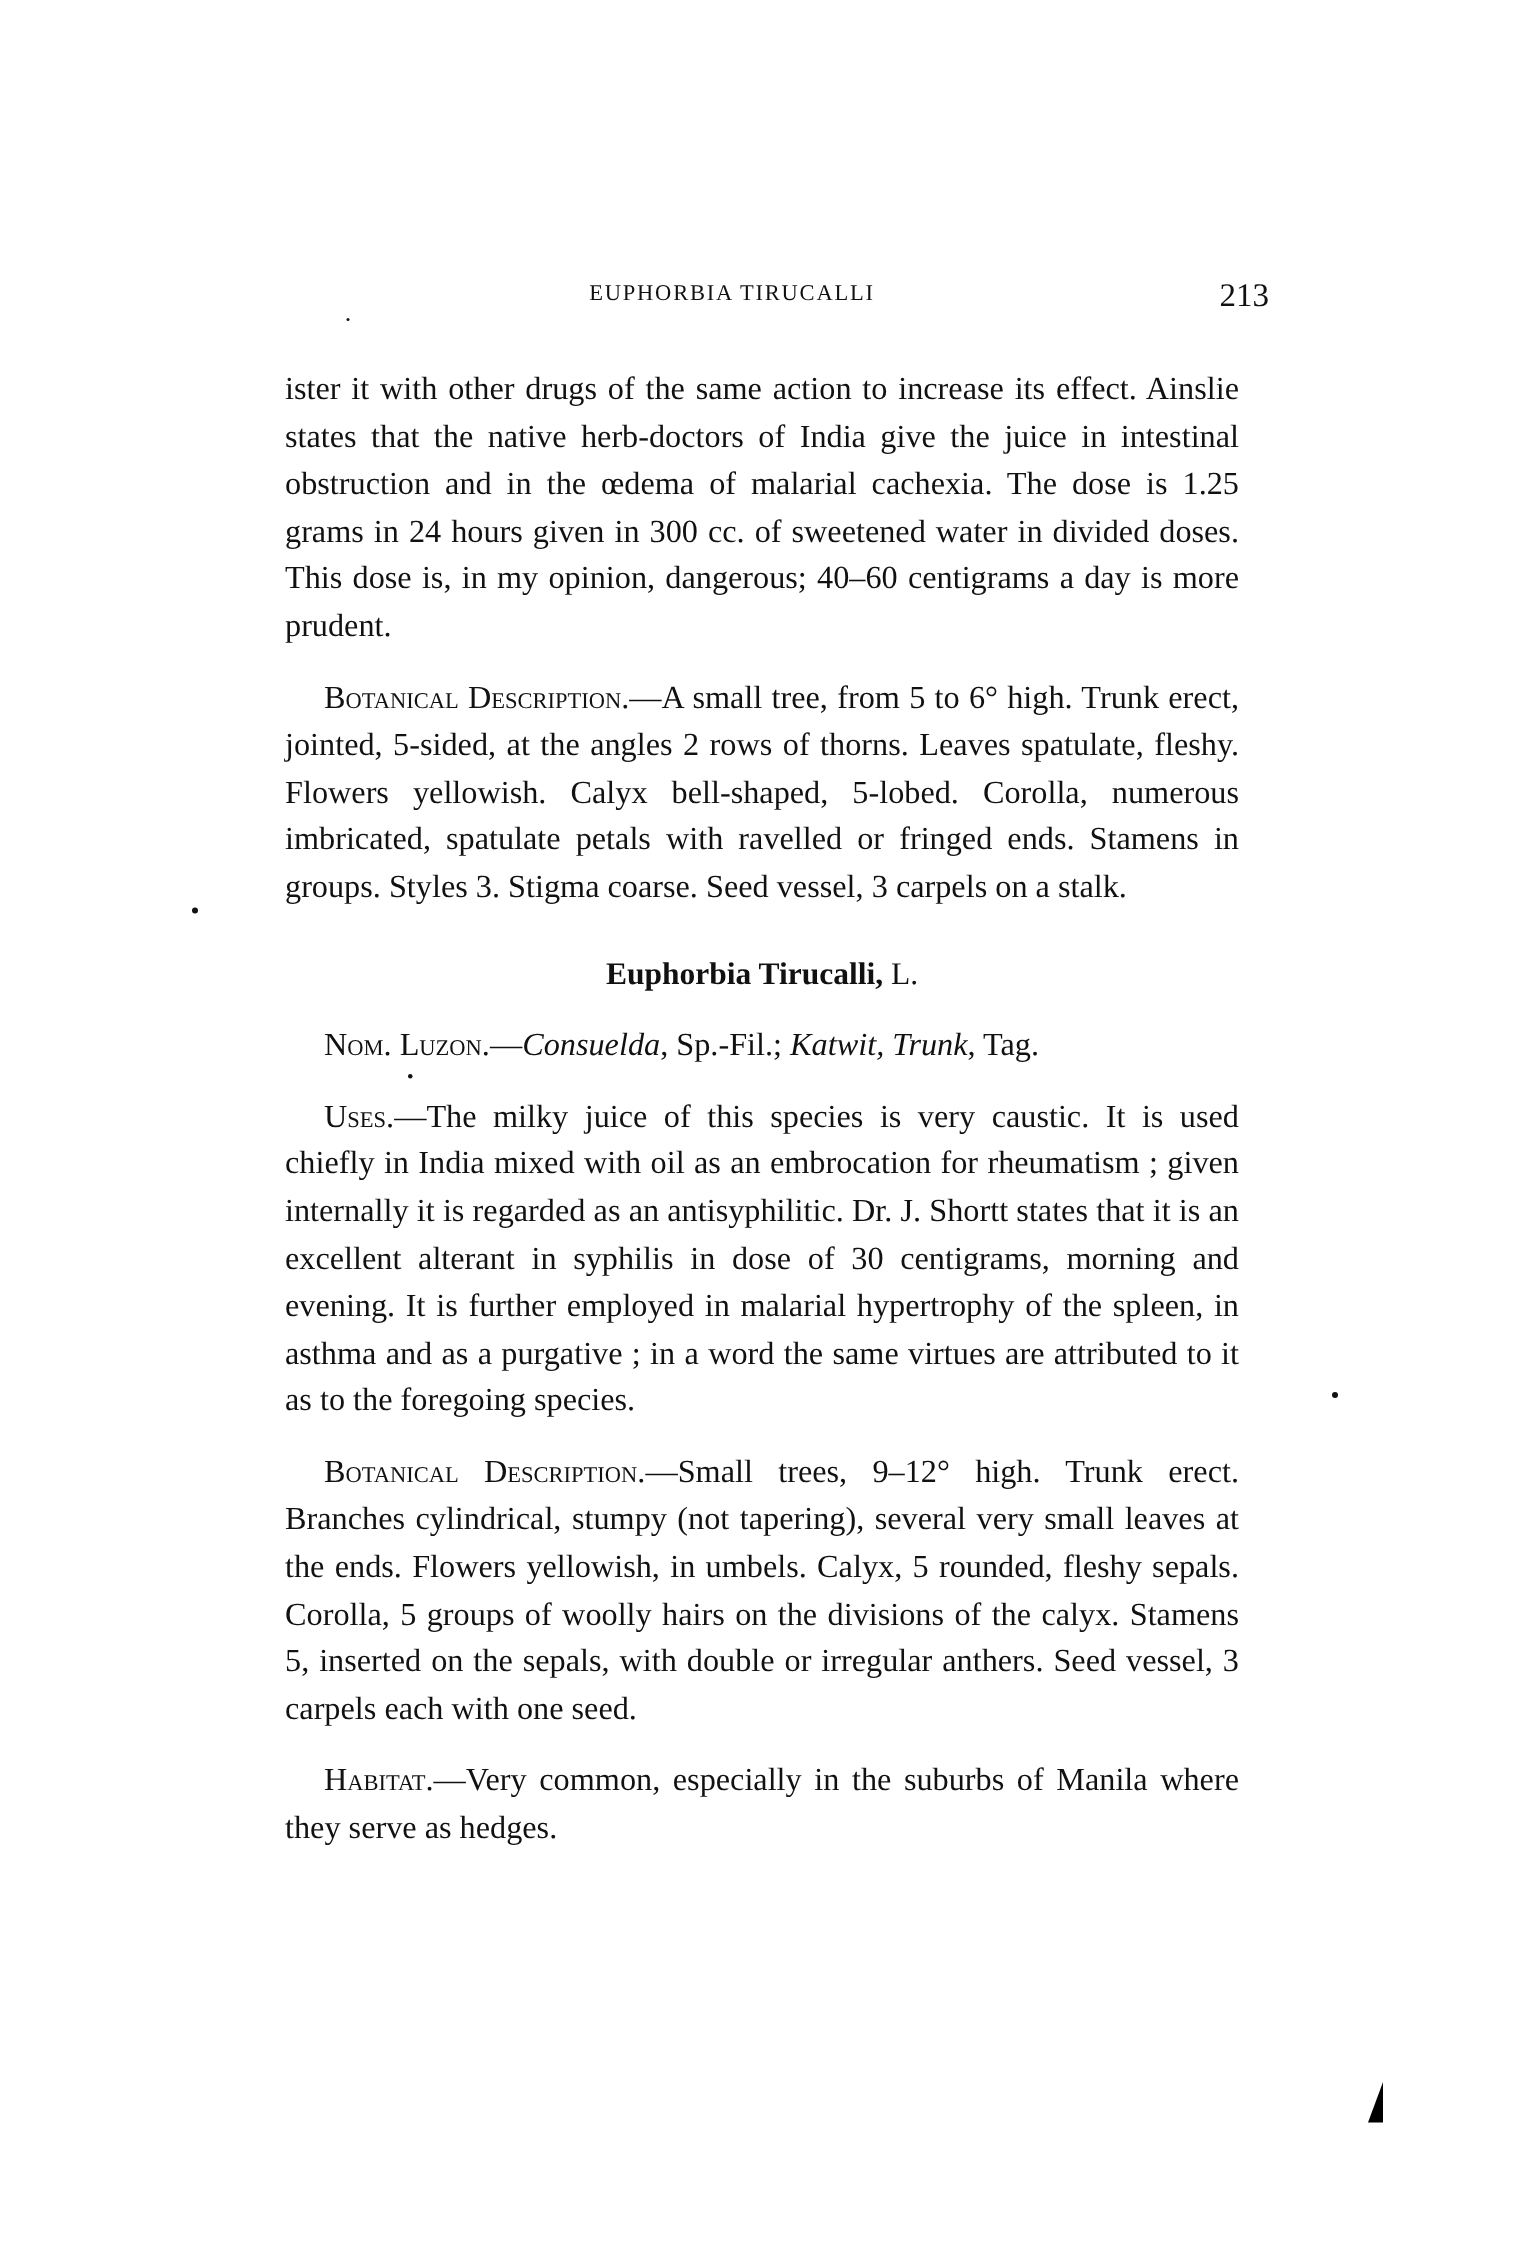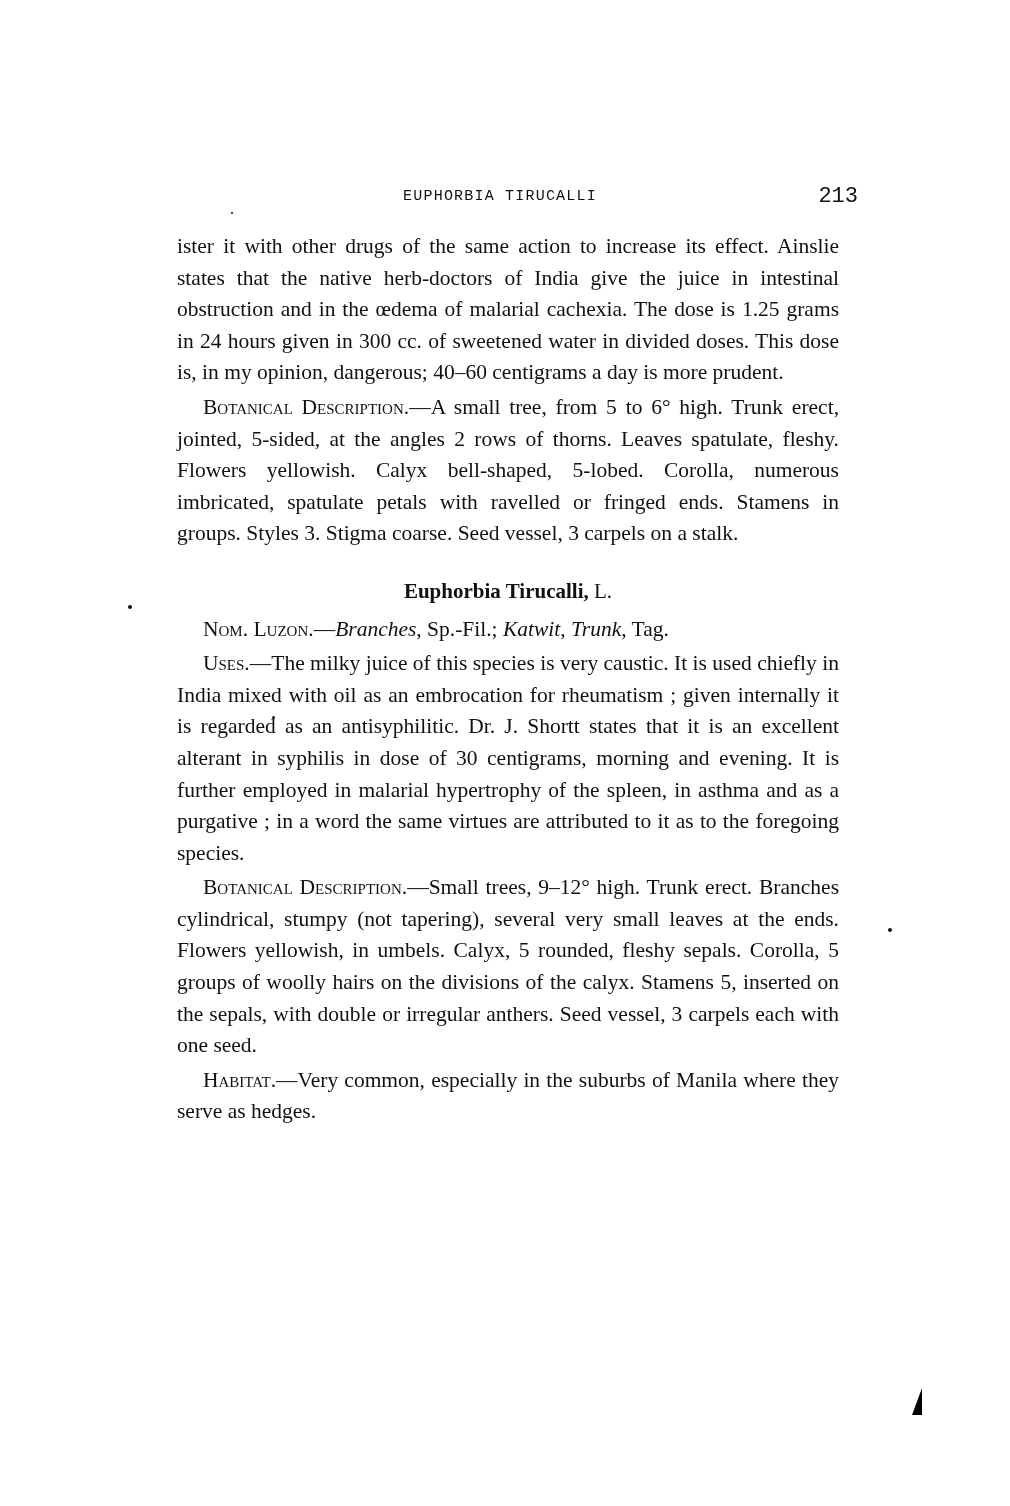--- a/index.html
+++ b/index.html
@@ -17,24 +17,23 @@
     }
     .page {
       position: absolute;
       left: 174px;
       top: 0;
       width: 668px;
     }
     .running-head {
       position: absolute;
       top: 184px;
-      left: 16px;
+      left: 4px;
       width: 668px;
       height: 30px;
-      font-family: Liberation Mono, monospace;
     }
     .running-title {
       position: absolute;
       left: 0;
       width: 620px;
       text-align: center;
       top: 4px;
       font-size: 15px;
       letter-spacing: 1.2px;
     }
@@ -48,21 +47,21 @@
     .body-text {
       position: absolute;
       top: 228px;
       left: 0;
       width: 668px;
       font-size: 21.5px;
       line-height: 31.6px;
       text-align: justify;
     }
     .body-text p {
-      margin: 3px;
+      margin: 16px;
     }
     .indent {
       text-indent: 26px;
     }
     .sc {
       font-variant: small-caps;
     }
     .species-heading {
       text-align: center;
       font-weight: bold;
@@ -101,21 +100,21 @@
 
   <div class="body-text">
 
     <p>ister it with other drugs of the same action to increase its effect. Ainslie states that the native herb-doctors of India give the juice in intestinal obstruction and in the œdema of malarial cachexia.  The dose is 1.25 grams in 24 hours given in 300 cc. of sweetened water in divided doses.  This dose is, in my opinion, dangerous; 40–60 centigrams a day is more prudent.</p>
 
     <p class="indent"><span class="sc">Botanical Description.</span><span>—A small tree, from 5 to 6° high. Trunk erect, jointed, 5-sided, at the angles 2 rows of thorns. Leaves spatulate, fleshy.  Flowers yellowish.  Calyx bell-shaped, 5-lobed.  Corolla, numerous imbricated, spatulate petals with ravelled or fringed ends.  Stamens in groups. Styles 3.  Stigma coarse.  Seed vessel, 3 carpels on a stalk.</span></p>
 
 
     <p class="species-heading"><span>Euphorbia Tirucalli,</span><span class="author"> L.</span></p>
 
-    <p class="indent"><span class="sc">Nom. Luzon.</span><span>—</span><i>Branches</i><span>, Sp.-Fil.; </span><i>Katwit, Trunk</i><span>, Tag.</span></p>
+    <p class="indent"><span class="sc">Nom. Luzon.</span><span>—</span><i>Consuelda</i><span>, Sp.-Fil.; </span><i>Katwit, Trunk</i><span>, Tag.</span></p>
 
     <p class="indent"><span class="sc">Uses.</span><span>—The milky juice of this species is very caustic.  It is used chiefly in India mixed with oil as an embrocation for rheumatism ; given internally it is regarded as an antisyphilitic. Dr. J. Shortt states that it is an excellent alterant in syphilis in dose of 30 centigrams, morning and evening.  It is further employed in malarial hypertrophy of the spleen, in asthma and as a purgative ; in a word the same virtues are attributed to it as to the foregoing species.</span></p>
 
     <p class="indent"><span class="sc">Botanical Description.</span><span>—Small trees, 9–12° high.  Trunk erect.  Branches cylindrical, stumpy (not tapering), several very small leaves at the ends.  Flowers yellowish, in umbels. Calyx, 5 rounded, fleshy sepals.  Corolla, 5 groups of woolly hairs on the divisions of the calyx.  Stamens 5, inserted on the sepals, with double or irregular anthers.  Seed vessel, 3 carpels each with one seed.</span></p>
 
     <p class="indent"><span class="sc">Habitat.</span><span>—Very common, especially in the suburbs of Manila where they serve as hedges.</span></p>
 
   </div>
 </div>
 

